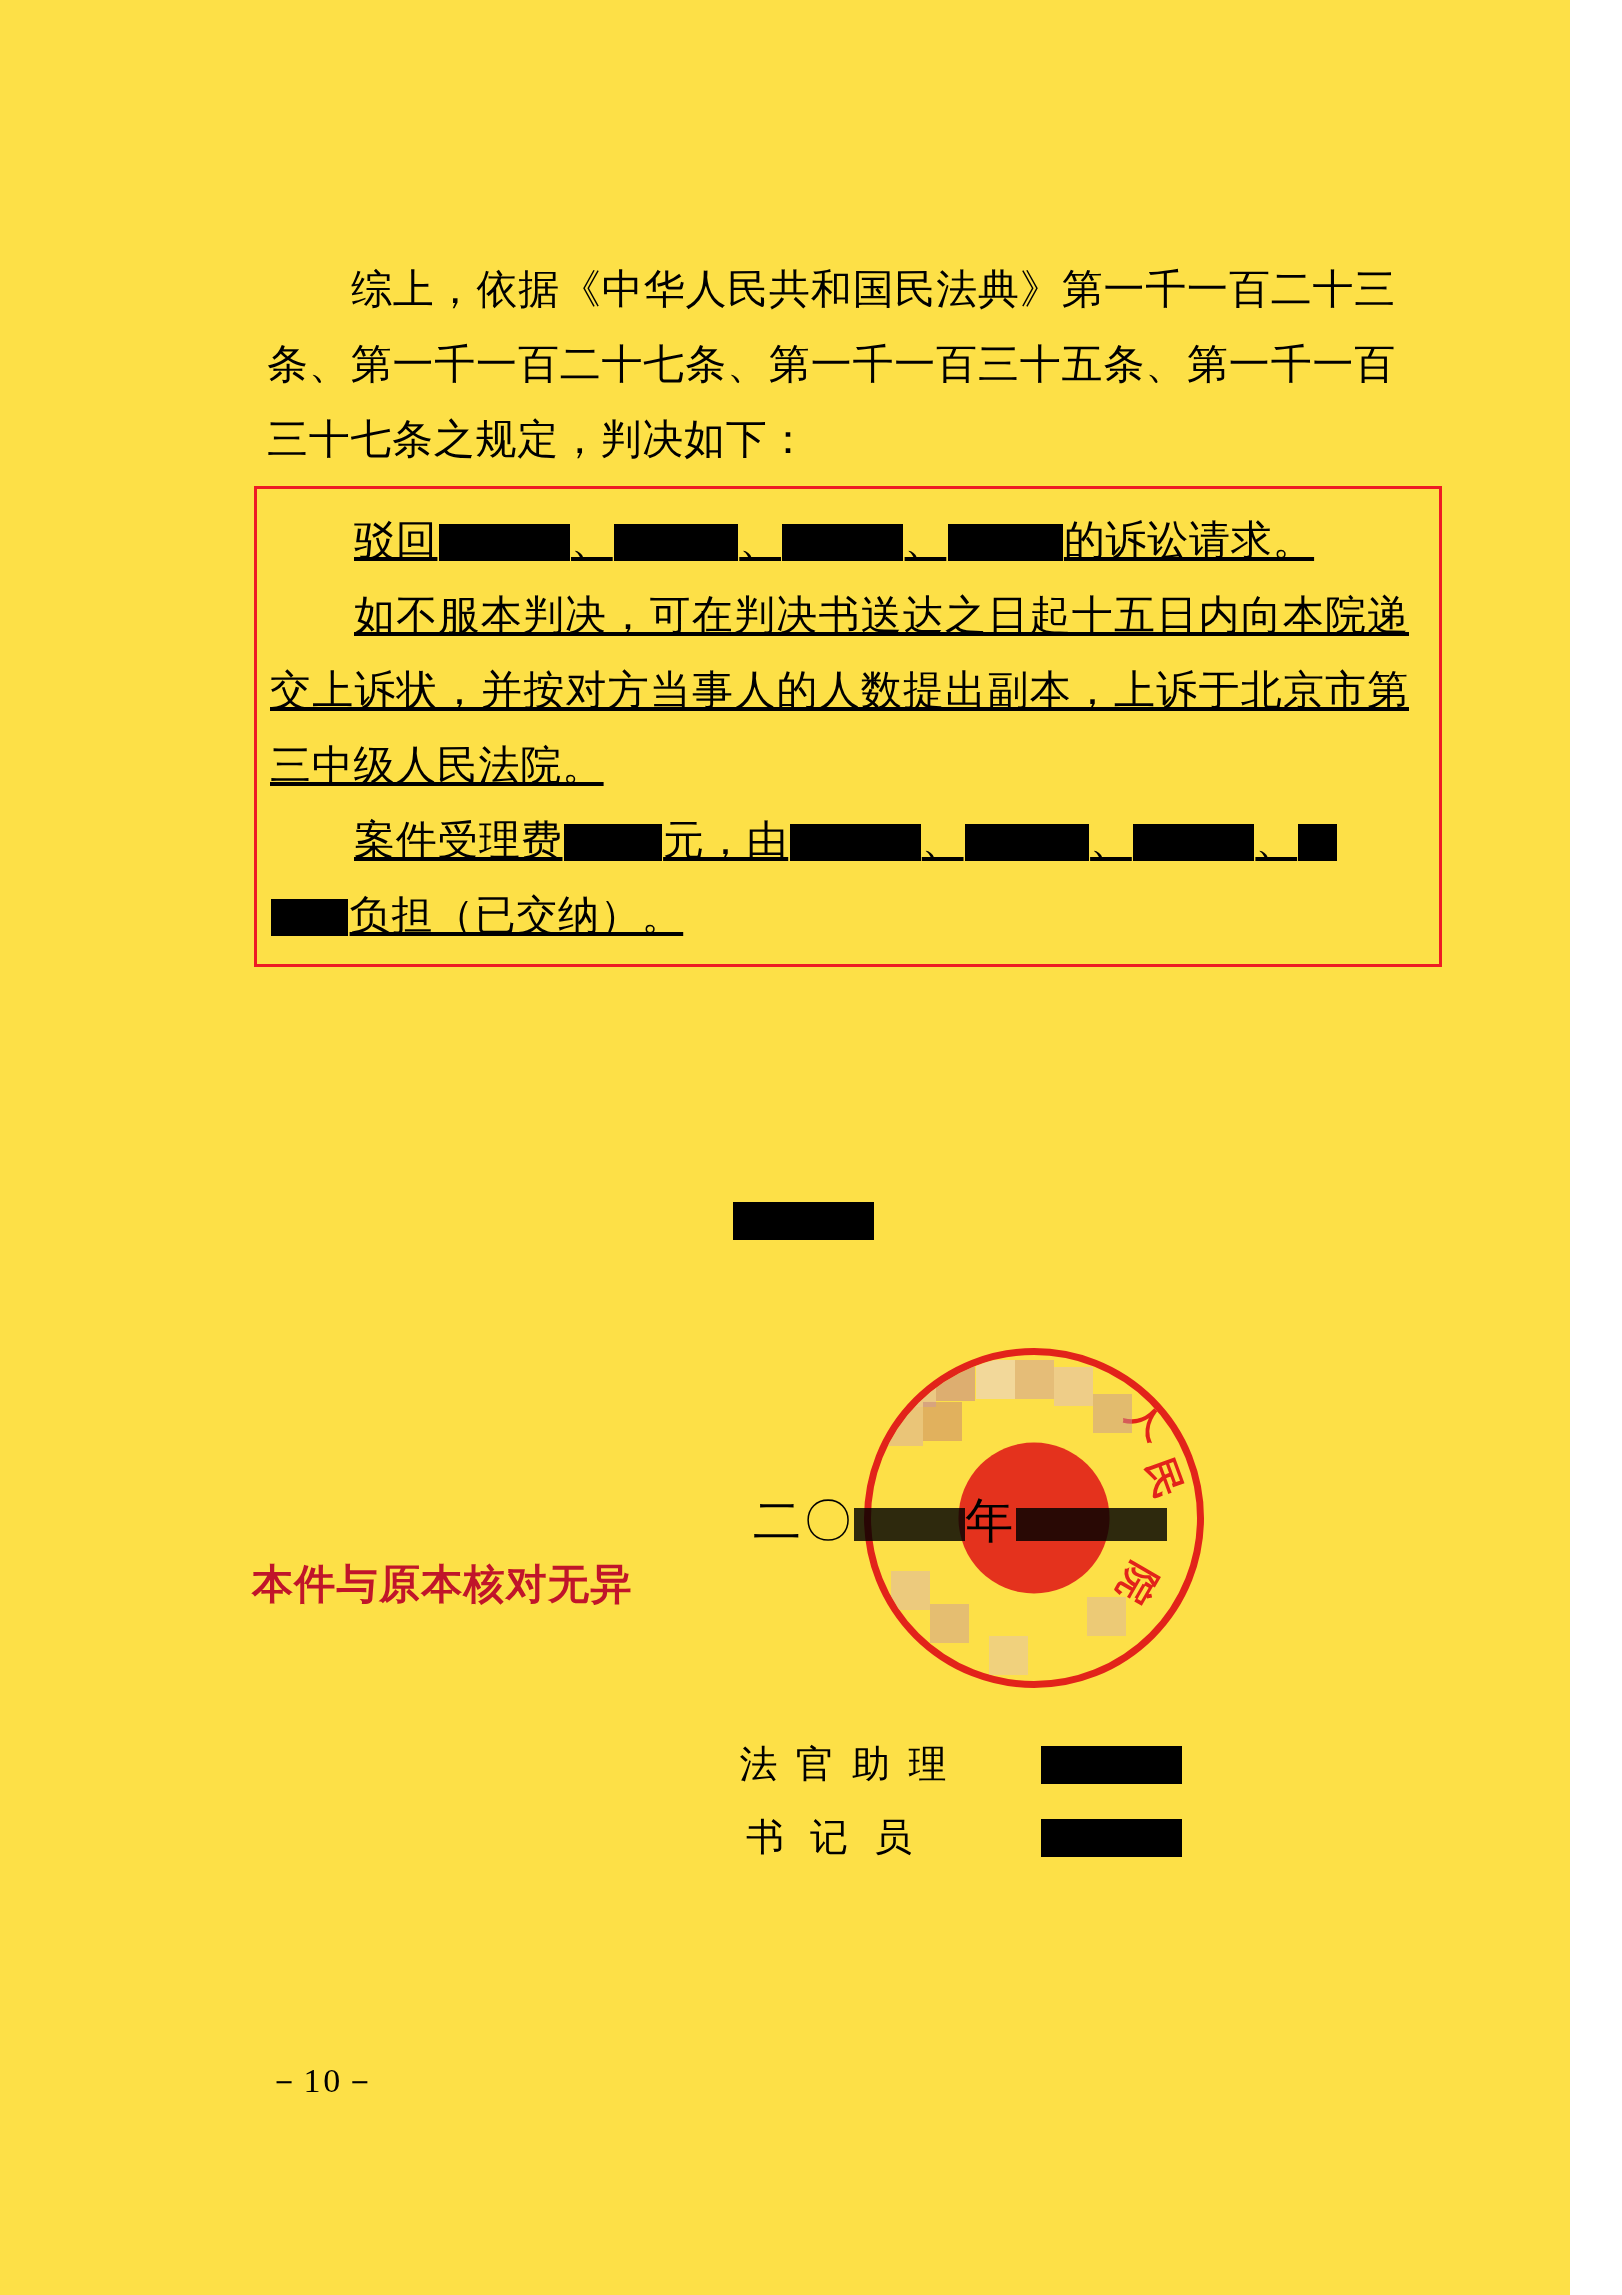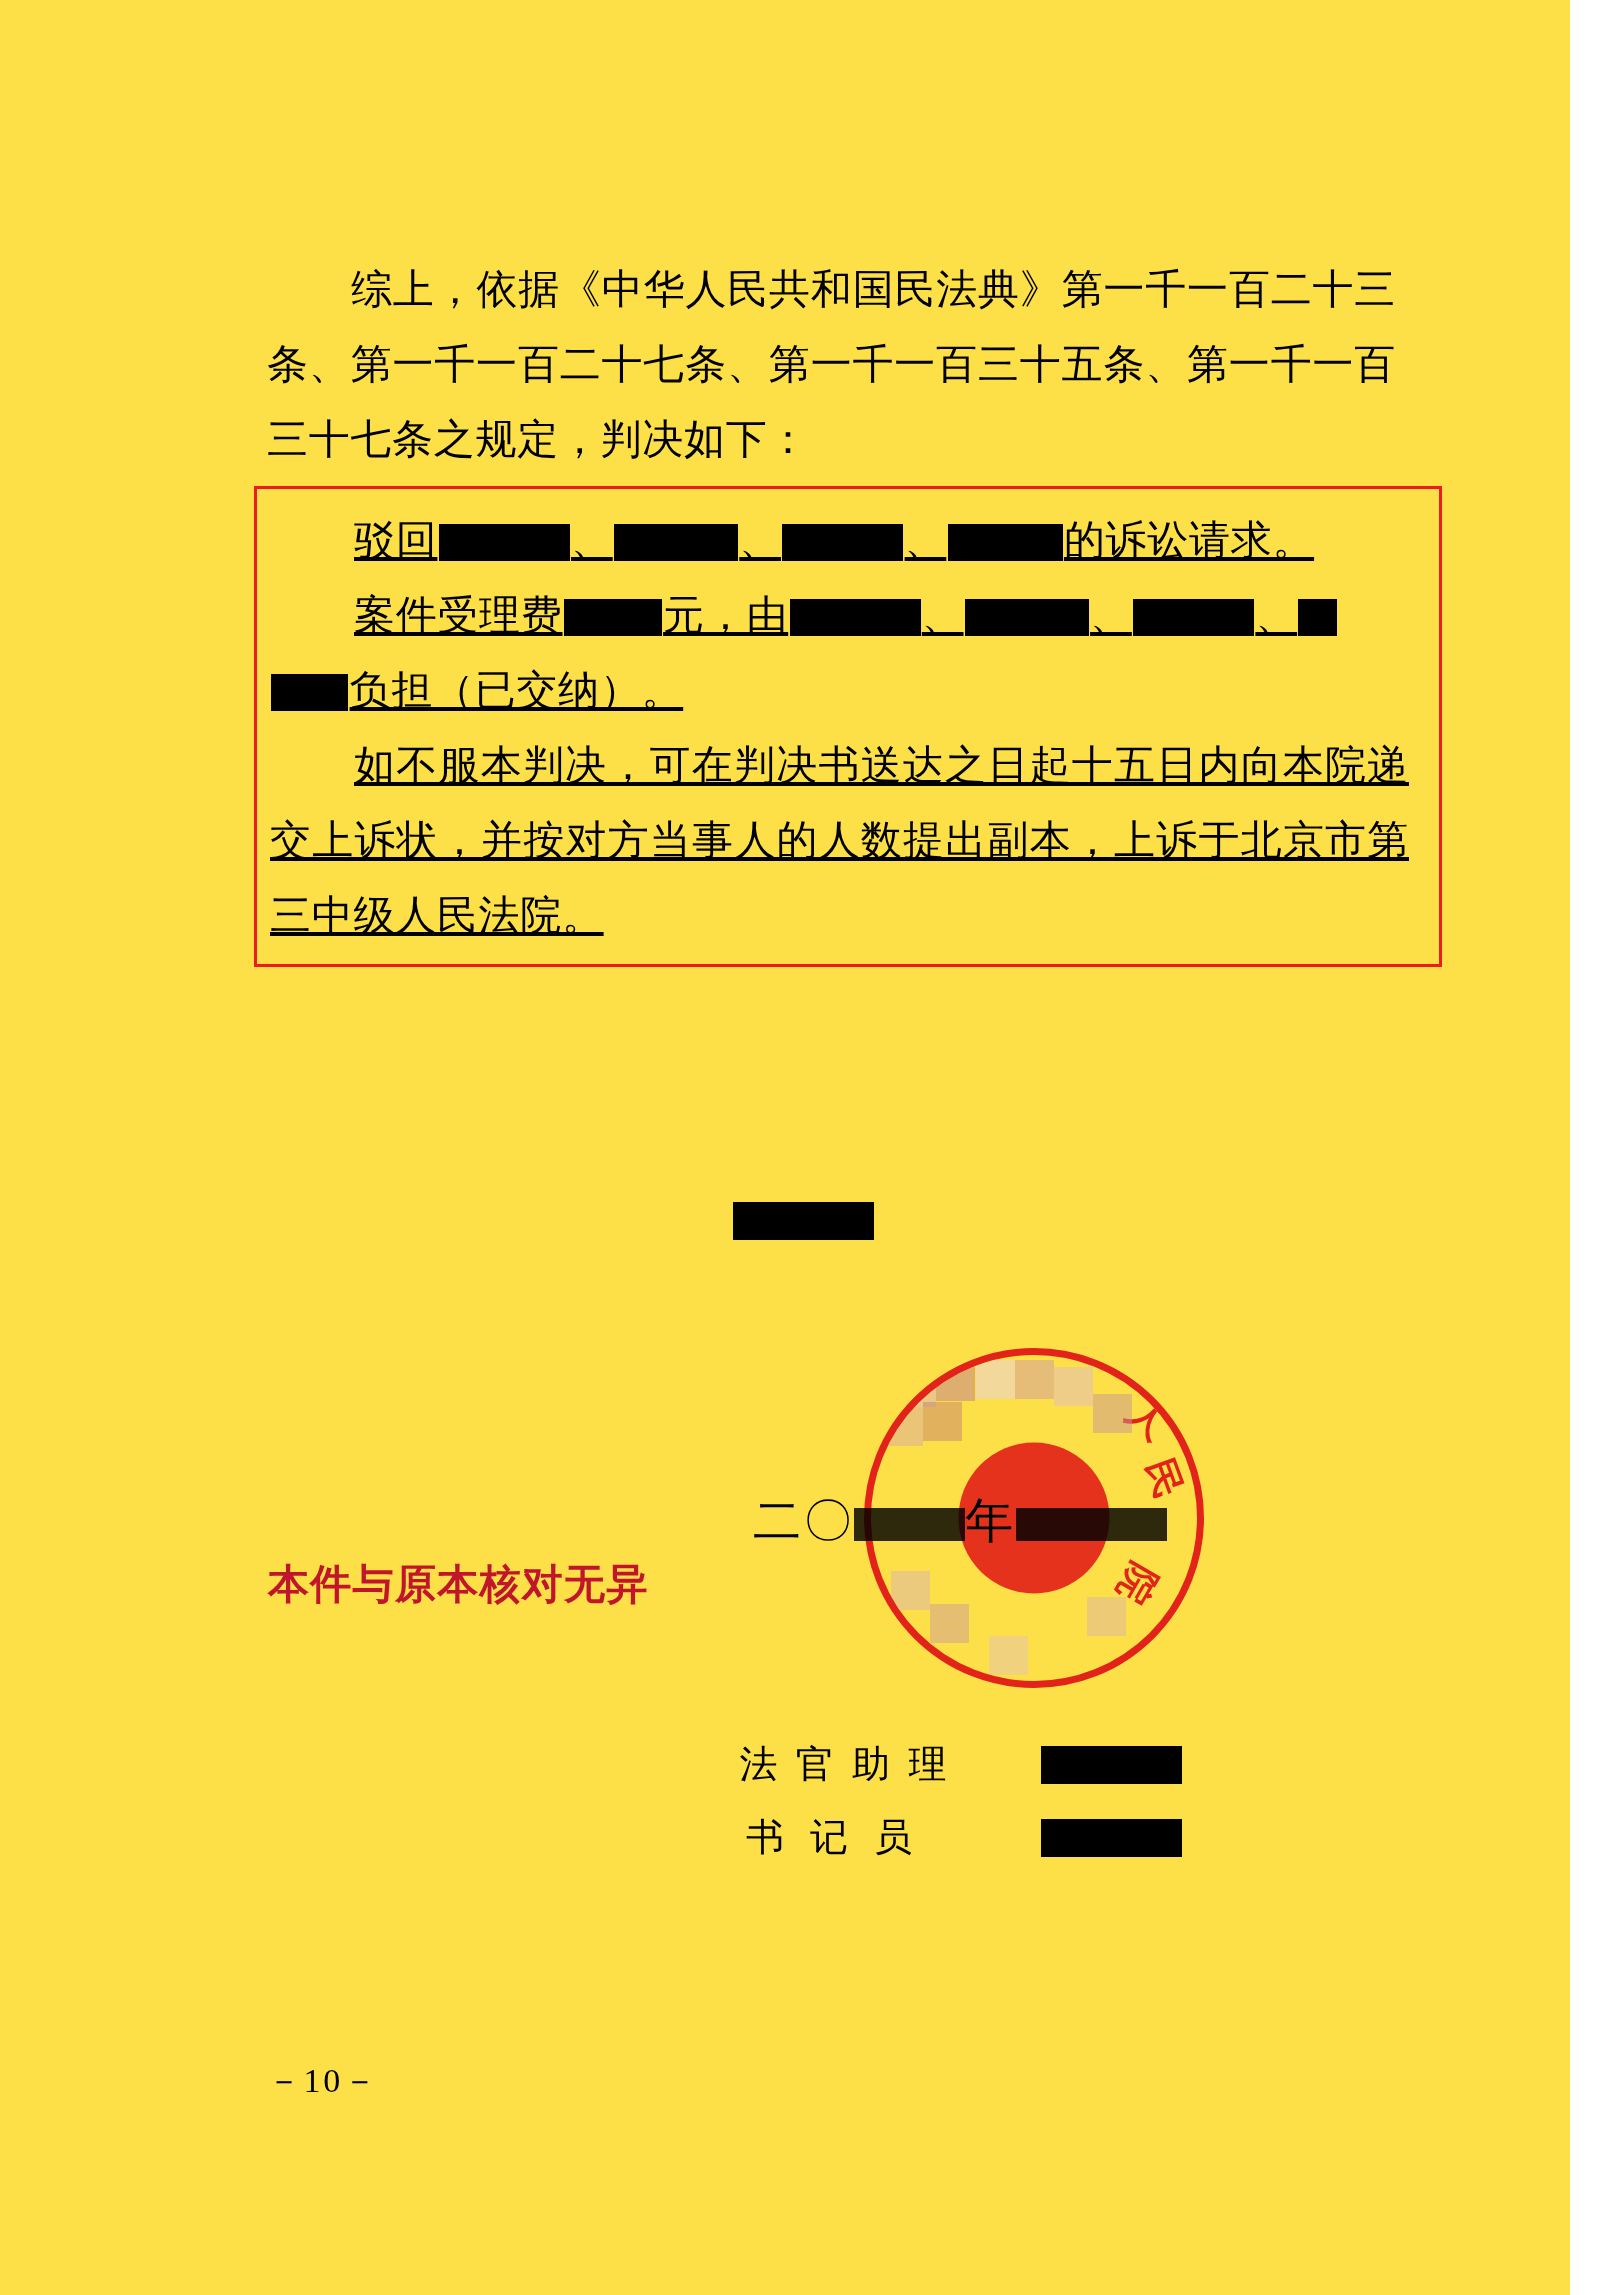--- a/index.html
+++ b/index.html
@@ -173,21 +173,21 @@
   }
   
   .mosaic {
     position: absolute;
     background: rgba(220,180,180,0.55);
   }
 
   
   .verify-stamp {
     position: absolute;
-    left: 268px;
+    left: 252px;
     top: 1557px;
     color: #c0152a;
     font-size: 41px;
     font-weight: bold;
     letter-spacing: 1.3px;
     font-family: Liberation Serif, serif;
     text-align: center;
   }
 
   
@@ -206,23 +206,23 @@
 
   <div class="body-text">
     <p class="para indent">综上，依据《中华人民共和国民法典》第一千一百二十三条、第一千一百二十七条、第一千一百三十五条、第一千一百三十七条之规定，判决如下：</p>
   </div>
 
   <div class="red-box">
     <div class="red-box-inner">
 
       <p class="para indent"><span>驳回</span><span class="redact r-name"></span><span>、</span><span class="redact r-name2"></span><span>、</span><span class="redact r-name3"></span><span>、</span><span class="redact r-name4"></span><span>的诉讼请求。</span></p>
 
+      <p class="para indent">如不服本判决，可在判决书送达之日起十五日内向本院递交上诉状，并按对方当事人的人数提出副本，上诉于北京市第三中级人民法院。</p>
+
       <p class="para indent"><span>案件受理费</span><span class="redact r-amount"></span><span>元，由</span><span class="redact r-name"></span><span>、</span><span class="redact r-name2"></span><span>、</span><span class="redact r-name3"></span><span>、</span><span class="redact r-short"></span><br><span class="redact r-wrap"></span><span>负担（已交纳）。</span></p>
-
-      <p class="para indent">如不服本判决，可在判决书送达之日起十五日内向本院递交上诉状，并按对方当事人的人数提出副本，上诉于北京市第三中级人民法院。</p>
     </div>
   </div>
 
   <div class="sig-block">
     <div class="sig-line">
       <span class="sig-redact"></span>
     </div>
   </div>
 
   <div class="seal">

